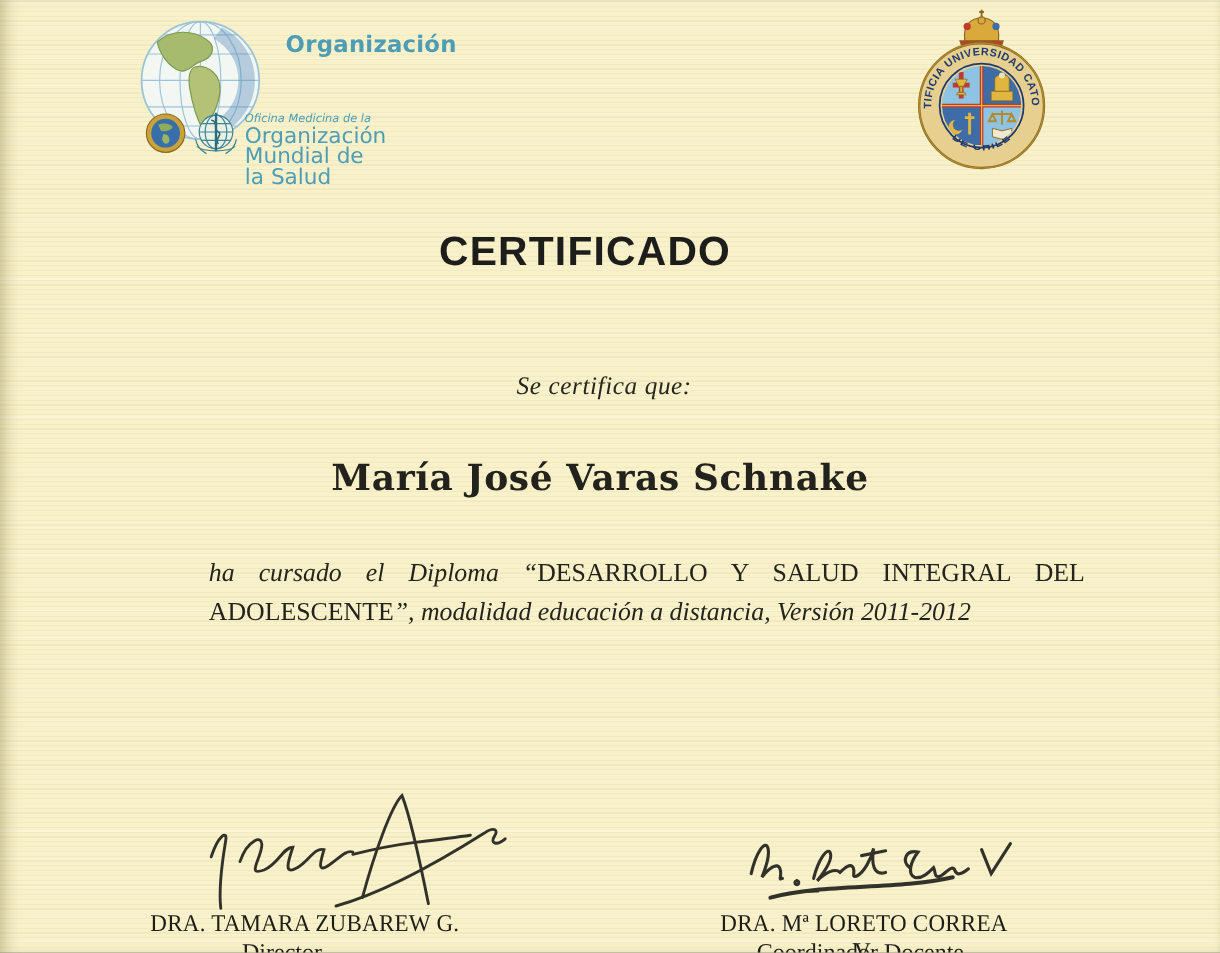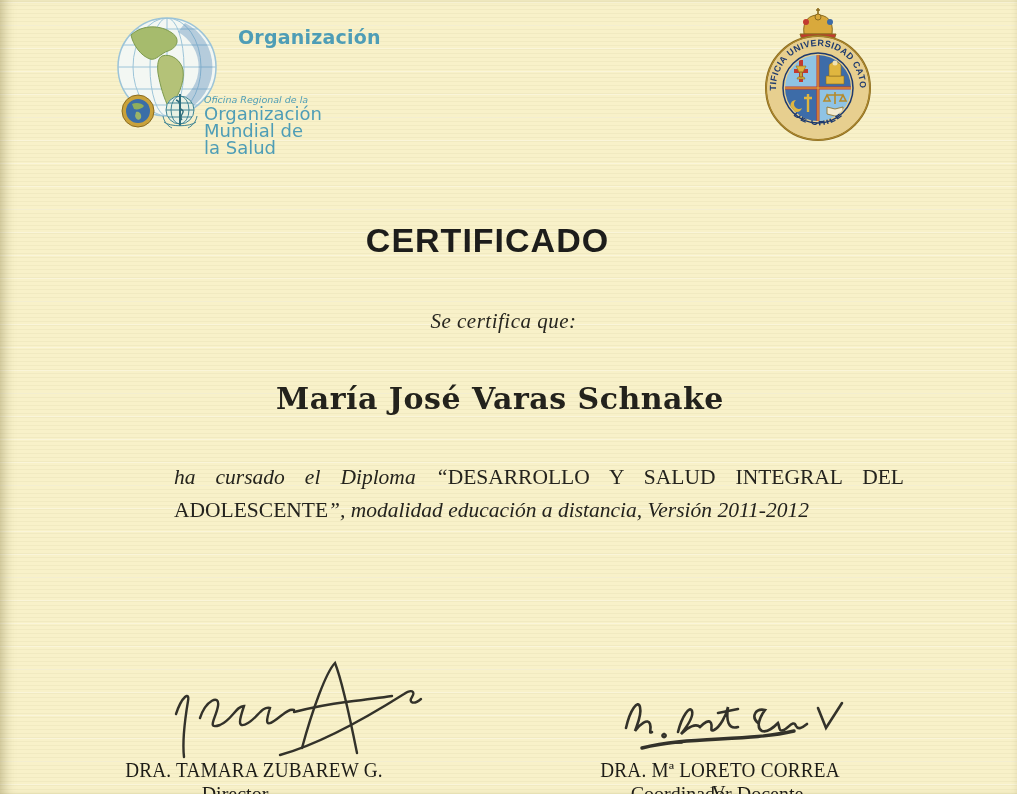--- a/index.html
+++ b/index.html
@@ -30,21 +30,21 @@
   .paho-office-small{display:block;font-style:italic;font-size:9.5px;line-height:11px;}
   .paho-office-large{display:block;font-size:18px;line-height:17px;}
 
   .uc-seal{position:absolute;left:756px;top:8px;}
 
   
   .title{
     position:absolute;top:191px;left:0;width:975px;
     text-align:center;
     font-family:"Liberation Sans",sans-serif;font-weight:bold;
-    font-size:34px;letter-spacing:1px;color:#1d1d1b;margin-top:30px;
+    font-size:34px;letter-spacing:1px;color:#1d1d1b;
   }
   .intro{
     position:absolute;top:309px;left:16px;width:975px;
     text-align:center;font-style:italic;font-size:21px;color:#27261f;
     letter-spacing:0.5px;
   }
   .recipient{
     position:absolute;top:381px;left:0;width:1000px;
     text-align:center;
     font-family:"DejaVu Serif",serif;font-weight:bold;
@@ -122,21 +122,21 @@
         <line x1="46" y1="18" x2="74" y2="18"></line>
         <line x1="48" y1="11" x2="72" y2="11"></line>
         <line x1="48" y1="25" x2="72" y2="25"></line>
         <path d="M60,2 L60,34" stroke="#2e6d7c" stroke-width="2"></path>
         <path d="M56,8 C63,10 57,16 62,18 C66,20 58,24 62,28" stroke="#2e6d7c" stroke-width="1.4"></path>
         <path d="M44,30 C50,35 70,35 76,30" stroke="#3f8494"></path>
         <path d="M43,24 C44,30 48,34 52,36 M77,24 C76,30 72,34 68,36" stroke="#3f8494"></path>
       </g>
     </svg>
     <div class="paho-office" style="color: rgb(78, 157, 182);">
-      <span class="paho-office-small">Oficina Regional de la</span>
+      <span class="paho-office-small">Oficina Medicina de la</span>
       <span class="paho-office-large">Organización Mundial de la Salud</span>
     </div>
   </div>
 
   <svg class="uc-seal" width="124" height="138" viewBox="0 0 124 138">
     <defs>
       <path id="arcTop" d="M 20,80 A 42,42 0 1 1 104,80" fill="none"></path>
       <path id="arcBottom" d="M 28,93 A 36,36 0 0 0 96,93" fill="none"></path>
       <clipPath id="sealClip">
           <circle cx="62" cy="80" r="33"></circle>

